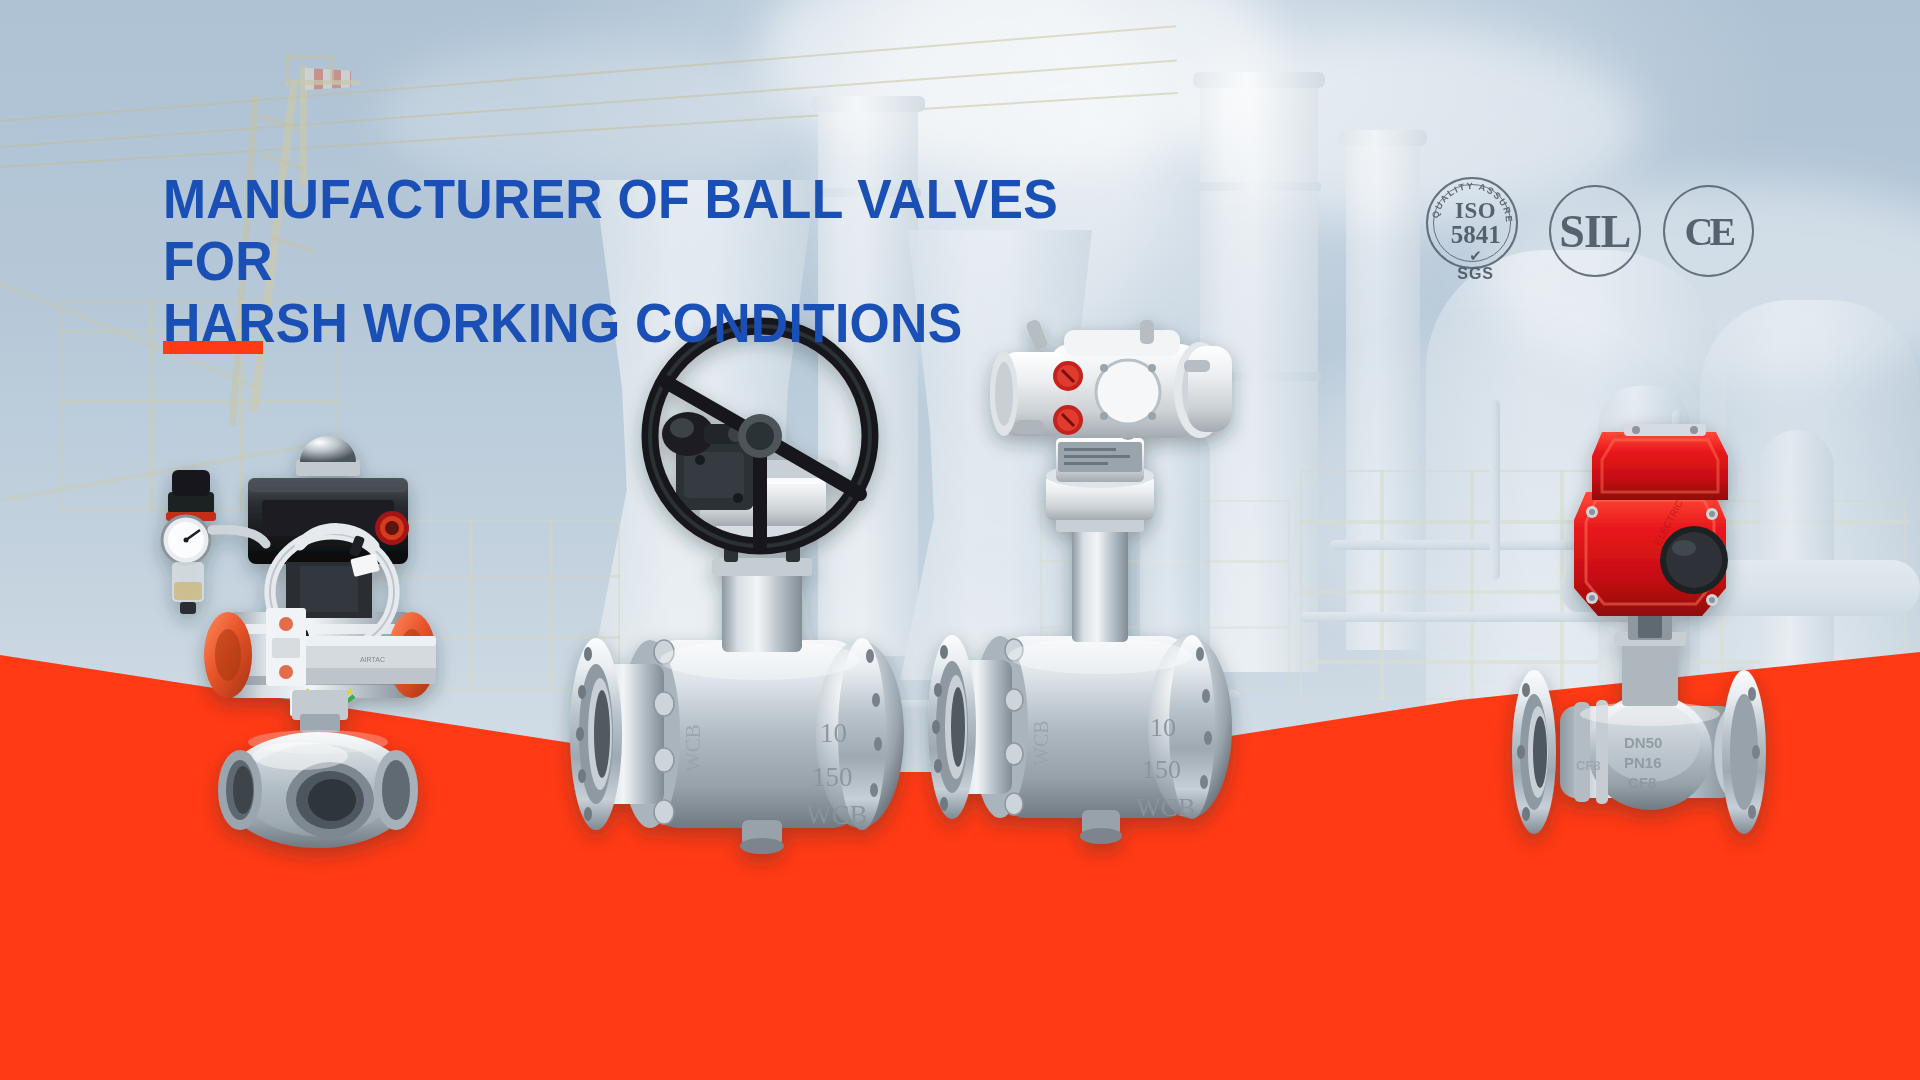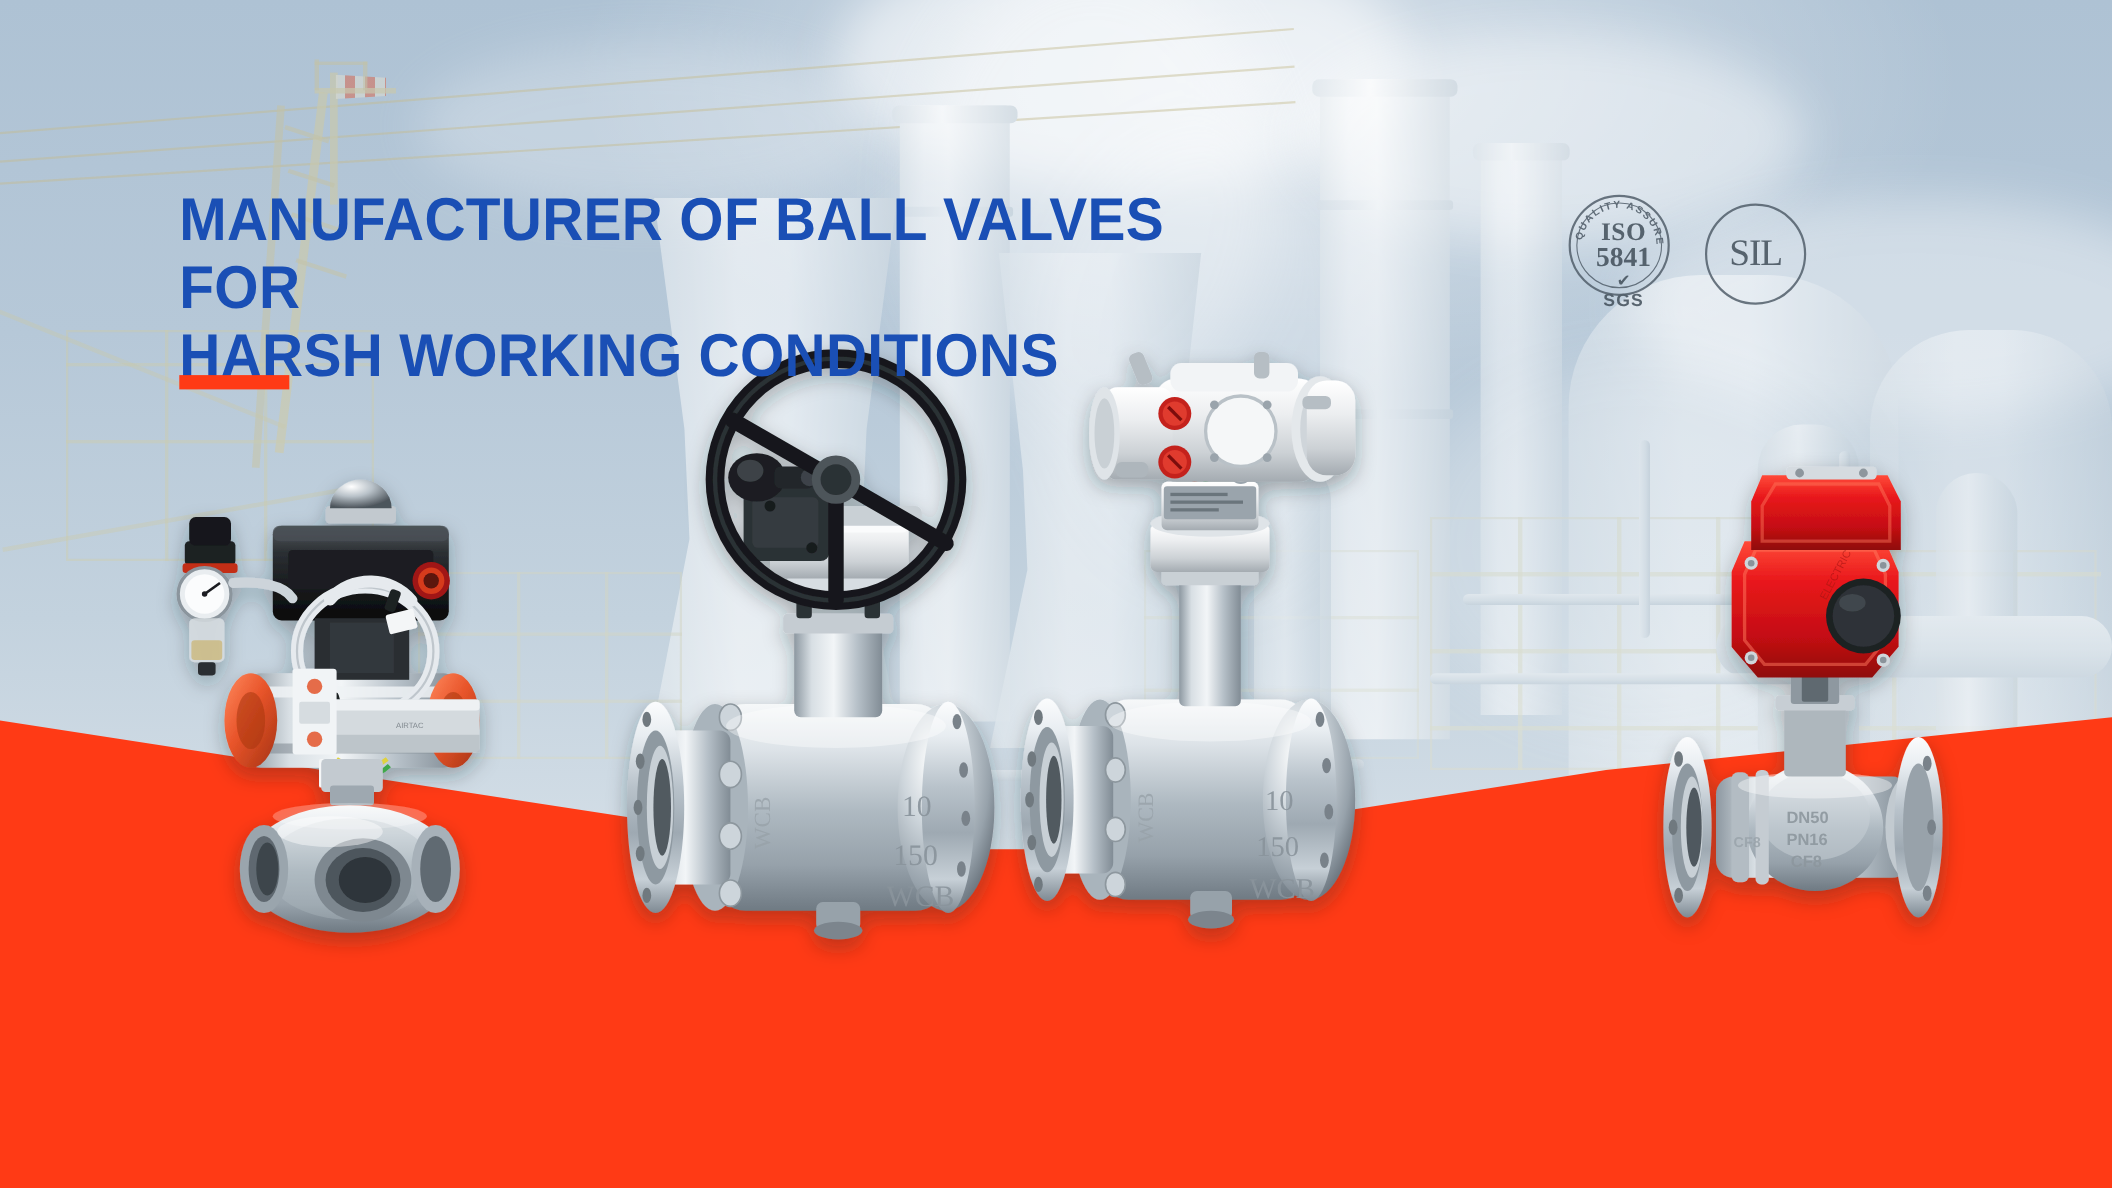--- a/index.html
+++ b/index.html
@@ -70,21 +70,21 @@
   .iso-text{position:absolute;left:6px;top:4px;width:84px;height:84px;}
   .iso-main{position:absolute;left:0;right:0;top:22px;text-align:center;
      font-family:"Liberation Serif", serif;font-weight:700;color:#3c4954;}
   .iso-main .l1{font-size:23px;line-height:23px;letter-spacing:.5px;}
   .iso-main .l2{font-size:25px;line-height:25px;}
   .iso-check{position:absolute;left:0;right:0;top:74px;text-align:center;font-size:15px;color:#3c4954;line-height:10px;}
   .iso-sgs{position:absolute;left:0;right:0;top:88px;text-align:center;
      font-family:"Liberation Sans",sans-serif;font-weight:700;font-size:16px;color:#3c4954;letter-spacing:1px;}
 
   .sil-badge{width:92px;height:92px;border:2.5px solid #4d5a66;border-radius:50%;}
-  .sil-badge span{font-family:"Liberation Serif", serif;font-weight:400;font-size:34px;color:#3c4954;letter-spacing:-1px;}
+  .sil-badge span{font-family:"Liberation Serif", serif;font-weight:700;font-size:46px;color:#3c4954;letter-spacing:-1px;}
 
   .ce-badge{width:92px;height:92px;border:2.5px solid #4d5a66;border-radius:50%;}
   .ce-badge span{font-family:"Liberation Serif", serif;font-weight:700;font-size:40px;color:#3c4954;letter-spacing:-4px;}
 
   
   .products{position:absolute;left:0;top:0;width:1920px;height:1080px;z-index:30;}
 </style>
 </head>
 <body>
 
@@ -208,20 +208,23 @@
         <div class="l2">5841</div>
       </div>
       <div class="iso-check">✔</div>
       <div class="iso-sgs">SGS</div>
     </div>
 
     <div class="badge sil-badge">
       <span>SIL</span>
     </div>
 
+    <div class="badge ce-badge">
+      <span>CE</span>
+    </div>
   </div>
 
   <svg class="red-wave" viewBox="0 0 1920 1080" preserveAspectRatio="none">
     <path d="M0,655 L760,772 L1000,772 L1460,700 L1920,652 L1920,1080 L0,1080 Z" fill="#ff3a15"></path>
   </svg>
 
   <svg class="products" viewBox="0 0 1920 1080">
     <defs>
       <linearGradient id="steel" x1="0" y1="0" x2="0" y2="1">
         <stop offset="0%" stop-color="#fbfcfd"></stop>

